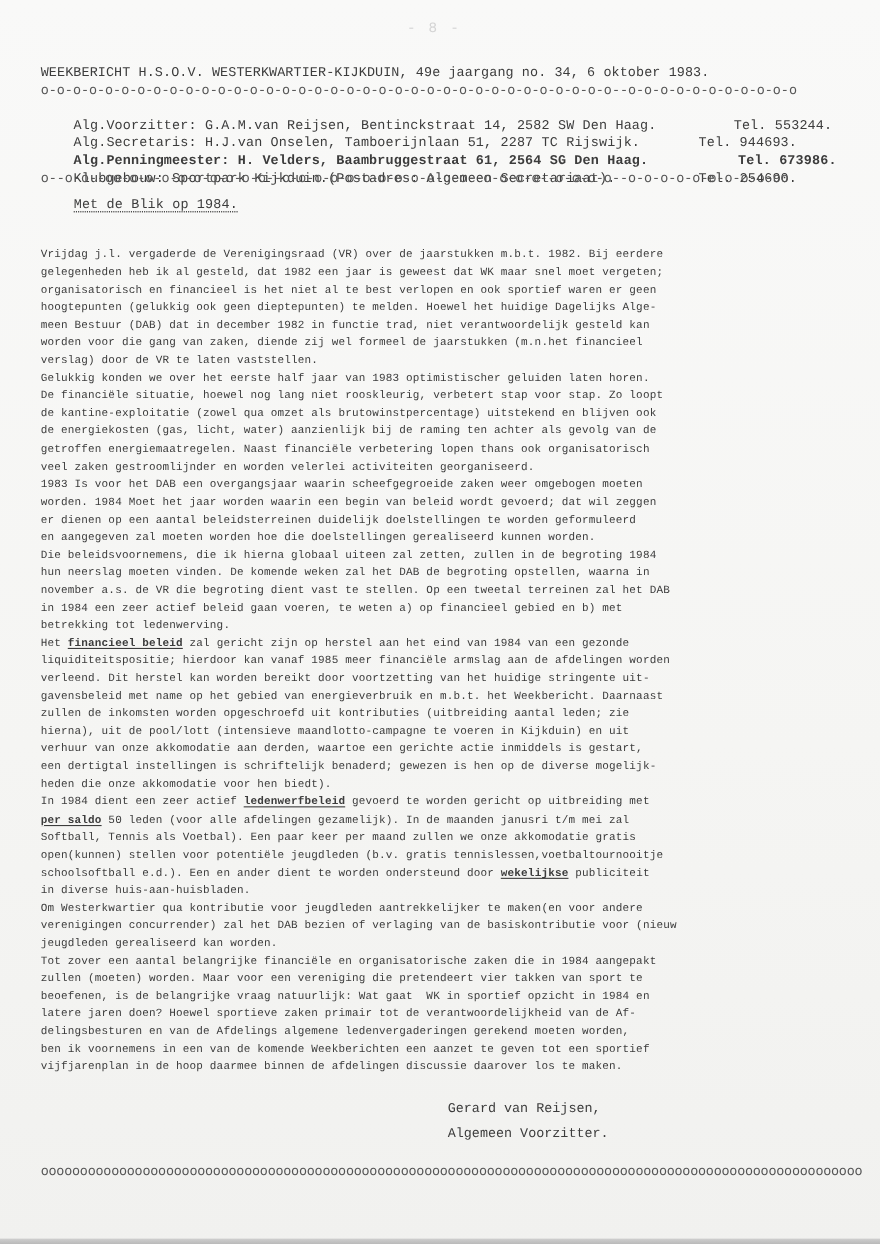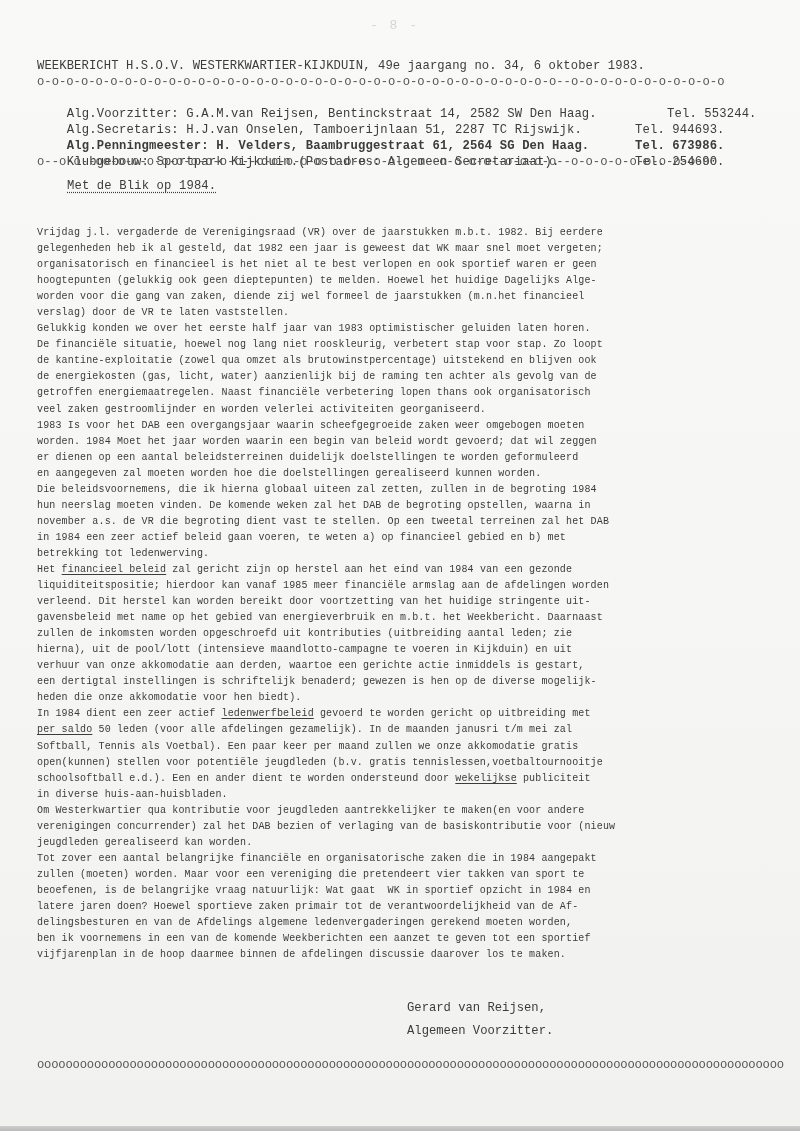--- a/index.html
+++ b/index.html
@@ -23,21 +23,21 @@
     position: absolute; left: 37px;
     font-size: 12.2px;
     line-height: 16px;
     white-space: pre;
     letter-spacing: 0.15px;
     color: #3c3c3c;
   }
   .header-line { letter-spacing: 0.1px; }
   .divider { color: #555; letter-spacing: 0; font-size: 12.2px; }
   .heading { text-decoration: underline; text-decoration-style: dotted; text-underline-offset: 3px; }
-  .ul { text-decoration: underline; text-underline-offset: 2px; }
+  .ul { text-decoration: underline; text-underline-offset: 2px; font-weight: bold; }
   .body-text { position: absolute; left: 37px; top: 225px; width: 740px; }
   .body-text .bl {
     display: block; font-size: 10px; line-height: 16.05px; white-space: pre;
     letter-spacing: 0.15px; color: #3c3c3c;
   }
   .signature { position: absolute; left: 407px; font-size: 12.2px; white-space: pre; color: #3c3c3c; }
   .bottom-rule {
     position: absolute; left: 37px; top: 1058px; font-size: 12.2px; color: #555; white-space: pre; letter-spacing: -0.2px;
   }
   .edge {
@@ -55,34 +55,35 @@
   <div class="line header-line" style="top:58px;">WEEKBERICHT H.S.O.V. WESTERKWARTIER-KIJKDUIN, 49e jaargang no. 34, 6 oktober 1983.</div>
   <div class="line divider" style="top:74px;">o-o-o-o-o-o-o-o-o-o-o-o-o-o-o-o-o-o-o-o-o-o-o-o-o-o-o-o-o-o-o-o-o-o-o-o--o-o-o-o-o-o-o-o-o-o-o</div>
 
   <div class="line" style="top:90px;">
     <span>Alg.Voorzitter:</span> <span>G.A.M.van Reijsen, Bentinckstraat 14, 2582 SW Den Haag.</span><span style="position:absolute; left:598px;margin-left:32px;">Tel. 553244.</span>
   </div>
   <div class="line" style="top:106px;">
     <span>Alg.Secretaris:</span> <span>H.J.van Onselen, Tamboerijnlaan 51, 2287 TC Rijswijk.</span><span style="position:absolute; left:598px;">Tel. 944693.</span>
   </div>
   <div class="line" style="top:122px;font-weight:bold;">
-    <span>Alg.Penningmeester:</span> <span>H. Velders, Baambruggestraat 61, 2564 SG Den Haag.</span><span style="position:absolute; left:598px;">Tel. 673986.</span>
+    <span>Alg.Penningmeester:</span> <span>H. Velders, Baambruggestraat 61, 2564 SG Den Haag.</span><span style="position:absolute; left:634px;">Tel. 673986.</span>
   </div>
   <div class="line" style="top:138px;">
     <span>Klubgebouw:</span> <span>Sportpark Kijkduin.(Postadres: Algemeen Secretariaat).</span><span style="position:absolute; left:598px;">Tel. 254690.</span>
   </div>
   <div class="line divider" style="top:154px;">o--o-o--oo-o-o-o-o-o-o-o-o-o--o-o-o-o-o-o-o-o-o-o-o-o--o-o-o-o--o-o-o-o--o-o-o-o-o-o-o-o-o-oo</div>
 
   <div class="line heading" style="top:178px;padding-left:30px;">Met de Blik op 1984.</div>
 
   <div class="body-text">
     <span class="bl">Vrijdag j.l. vergaderde de Verenigingsraad (VR) over de jaarstukken m.b.t. 1982. Bij eerdere</span>
     <span class="bl">gelegenheden heb ik al gesteld, dat 1982 een jaar is geweest dat WK maar snel moet vergeten;</span>
     <span class="bl">organisatorisch en financieel is het niet al te best verlopen en ook sportief waren er geen</span>
     <span class="bl">hoogtepunten (gelukkig ook geen dieptepunten) te melden. Hoewel het huidige Dagelijks Alge-</span>
+    <span class="bl">meen Bestuur (DAB) dat in december 1982 in functie trad, niet verantwoordelijk gesteld kan</span>
     <span class="bl">worden voor die gang van zaken, diende zij wel formeel de jaarstukken (m.n.het financieel</span>
     <span class="bl">verslag) door de VR te laten vaststellen.</span>
     <span class="bl">Gelukkig konden we over het eerste half jaar van 1983 optimistischer geluiden laten horen.</span>
     <span class="bl">De financiële situatie, hoewel nog lang niet rooskleurig, verbetert stap voor stap. Zo loopt</span>
     <span class="bl">de kantine-exploitatie (zowel qua omzet als brutowinstpercentage) uitstekend en blijven ook</span>
     <span class="bl">de energiekosten (gas, licht, water) aanzienlijk bij de raming ten achter als gevolg van de</span>
     <span class="bl">getroffen energiemaatregelen. Naast financiële verbetering lopen thans ook organisatorisch</span>
     <span class="bl">veel zaken gestroomlijnder en worden velerlei activiteiten georganiseerd.</span>
     <span class="bl">1983 Is voor het DAB een overgangsjaar waarin scheefgegroeide zaken weer omgebogen moeten</span>
     <span class="bl">worden. 1984 Moet het jaar worden waarin een begin van beleid wordt gevoerd; dat wil zeggen</span>

